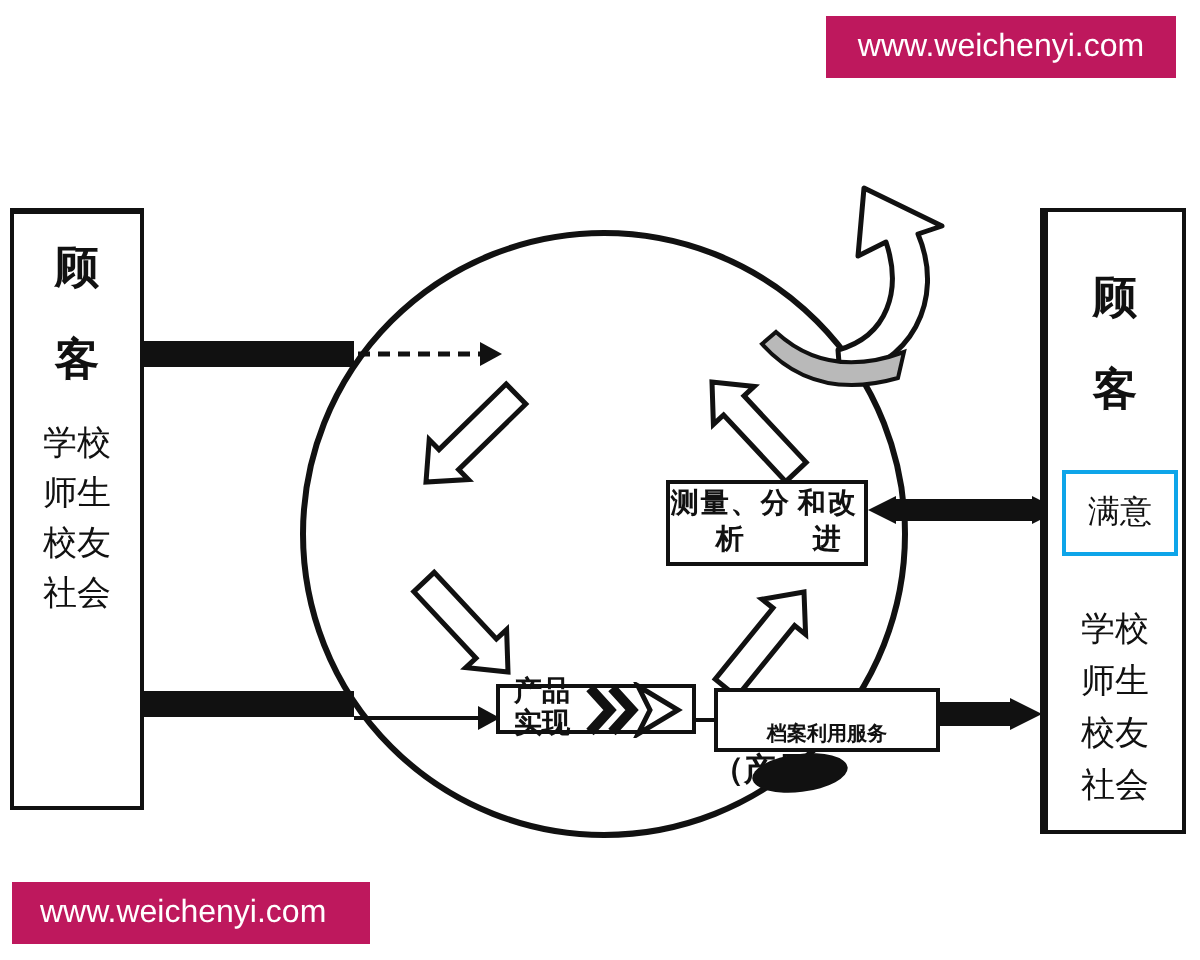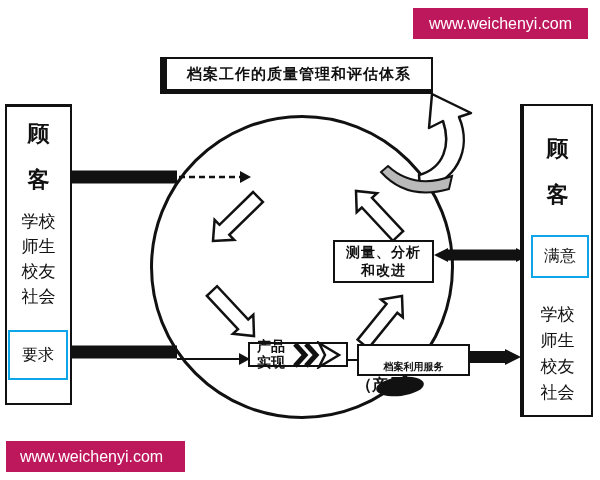--- a/index.html
+++ b/index.html
@@ -54,21 +54,21 @@
   #arrows { position: absolute; left: 0; top: 0; width: 600px; height: 480px; z-index: 2; pointer-events: none; }
 
   .proc-box {
     position: absolute; border: 2px solid #111; background: #fff; z-index: 3;
     display: flex; align-items: center; justify-content: center;
     font-weight: bold; font-size: 15px; letter-spacing: 2px; text-align: center;
   }
   #box-mgmt    { left: 248px; top: 161px; width: 103px; height: 33px; }
   #box-res     { left: 163px; top: 245px; width: 102px; height: 36px; }
   #box-measure { left: 333px; top: 240px; width: 101px; height: 43px;
-                 flex-direction: column; font-size: 14px; letter-spacing: 1px; line-height: 18px; }
+                 font-size: 14px; letter-spacing: 1px; line-height: 18px; }
   #box-prod    { left: 248px; top: 342px; width: 100px; height: 25px;
                  justify-content: flex-start; font-size: 14px; letter-spacing: 0; }
   #box-prod .lines { padding-left: 7px; line-height: 16px; text-align: left; }
   #box-prod svg { margin-left: auto; margin-right: 3px; display: block; }
   #box-service { left: 357px; top: 344px; width: 113px; height: 32px;
                  font-size: 10px; letter-spacing: 0; align-items: flex-end; }
   #service-note { position: absolute; left: 356px; top: 375px; z-index: 3;
                   font-size: 16px; font-weight: bold; }
   #service-blob { position: absolute; left: 376px; top: 377px; width: 48px; height: 19px;
                   background: #111; border-radius: 50%; transform: rotate(-7deg); z-index: 4; }
@@ -78,23 +78,20 @@
 
 <div id="stage">
 
   <div id="bar-top" class="bar">
     <span>www.weichenyi.com</span>
   </div>
   <div id="bar-bottom" class="bar">
     <span>www.weichenyi.com</span>
   </div>
 
-  <div id="title-box">
-    <span>档案工作的质量管理和评估体系</span>
-  </div>
 
   <div id="circle"></div>
 
   <svg id="arrows" viewBox="0 0 600 480">
 
     <line x1="72" y1="177" x2="177" y2="177" stroke="#111" stroke-width="13"></line>
 
     <line x1="179" y1="177" x2="240" y2="177" stroke="#111" stroke-width="2.5" stroke-dasharray="6 4"></line>
     <polygon points="240,171 251,177 240,183" fill="#111"></polygon>
 
@@ -123,23 +120,20 @@
 
   <div id="left-col" class="side-col">
     <div class="big-char">顾</div>
     <div class="big-char">客</div>
     <div class="aud">
       <div>学校</div>
       <div>师生</div>
       <div>校友</div>
       <div>社会</div>
     </div>
-    <div id="req-box" class="mini-box">
-      <span>要求</span>
-    </div>
   </div>
 
   <div id="right-col" class="side-col">
     <div class="big-char">顾</div>
     <div class="big-char">客</div>
     <div id="sat-box" class="mini-box">
       <span>满意</span>
     </div>
     <div class="aud">
       <div>学校</div>

